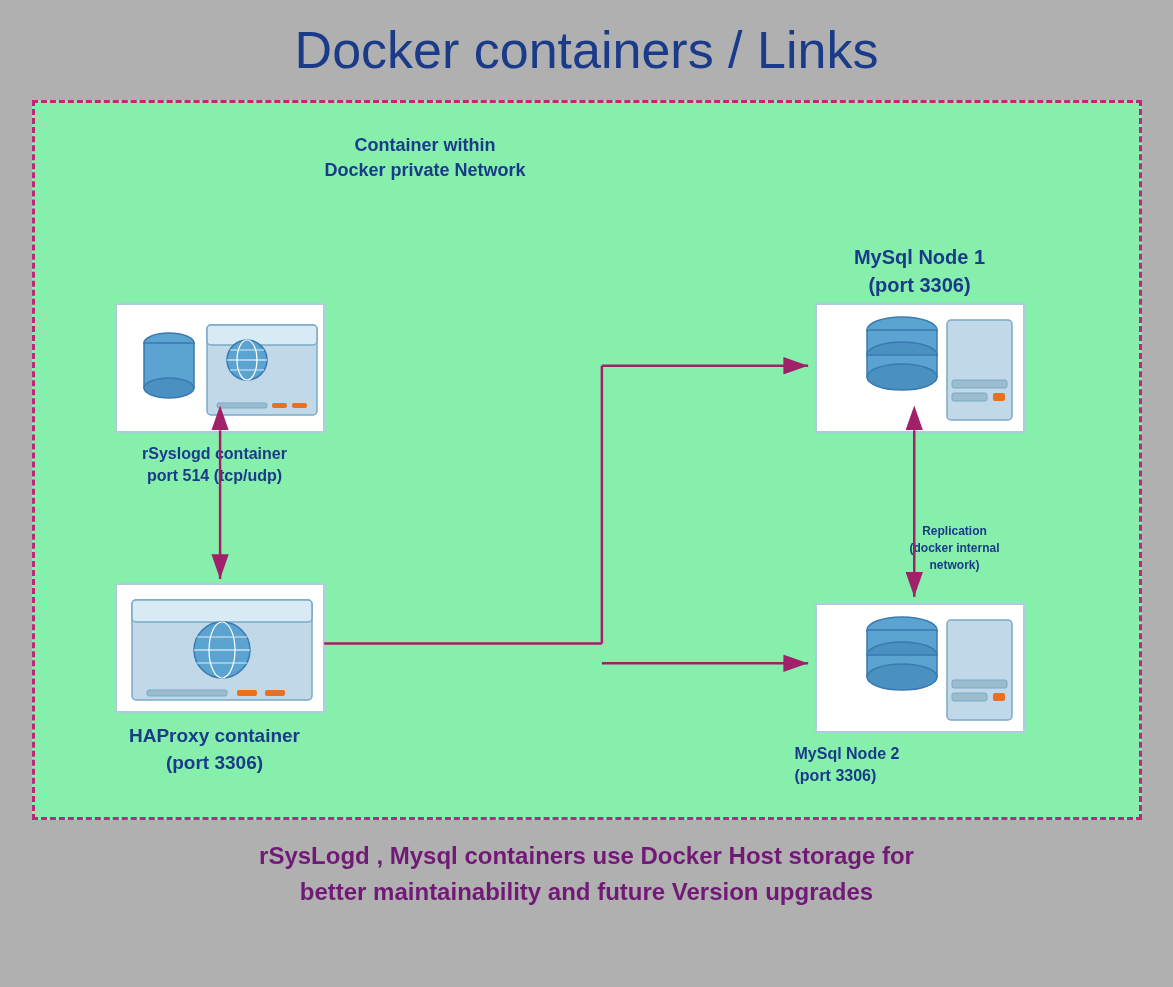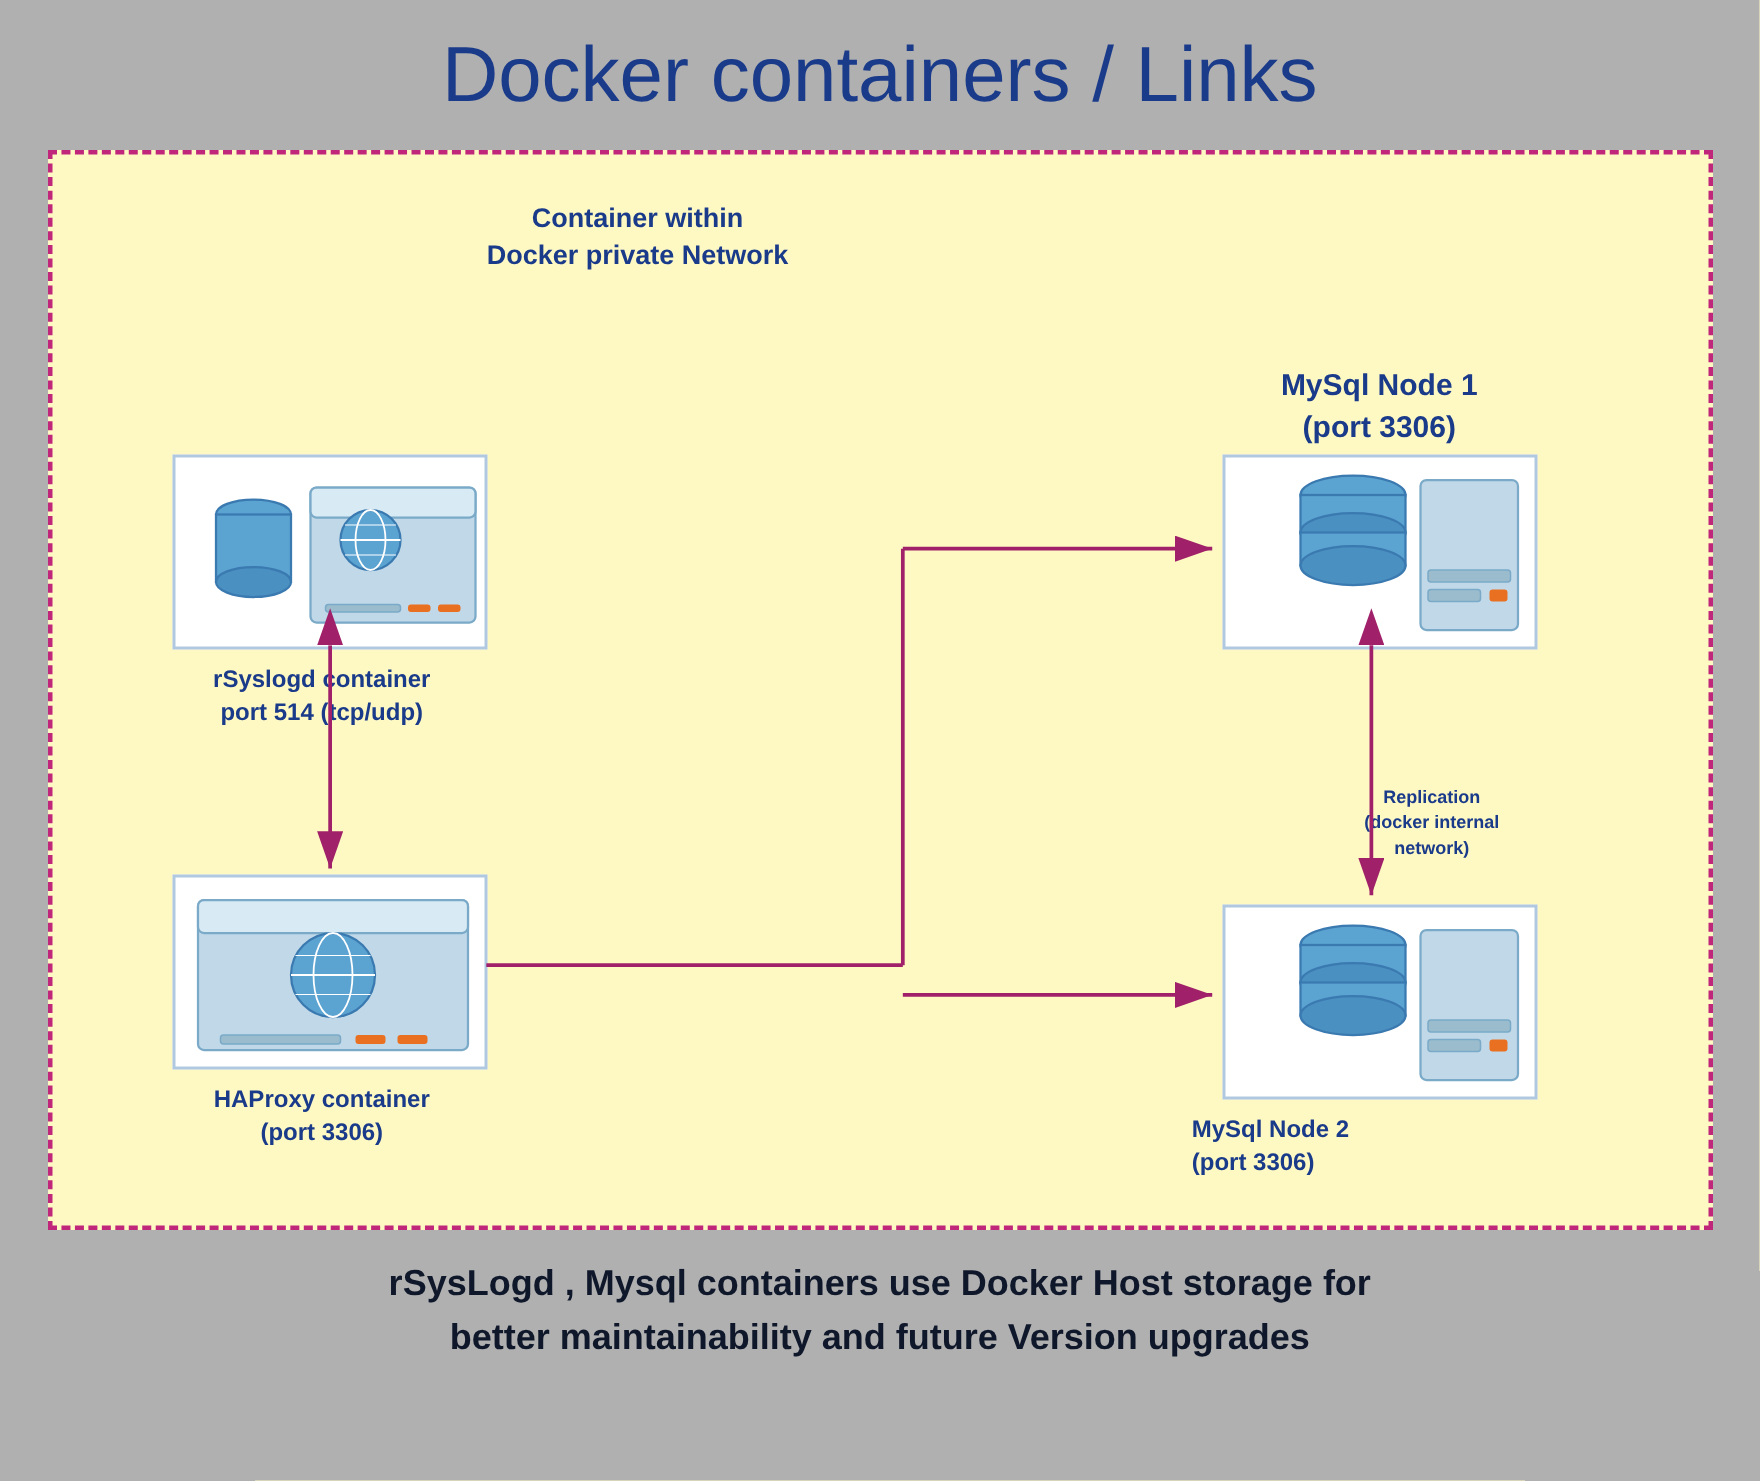--- a/index.html
+++ b/index.html
@@ -15,21 +15,21 @@
     }
     .page-title {
       color: #1a3a8a;
       font-size: 52px;
       font-weight: normal;
       margin-bottom: 20px;
       text-align: center;
     }
     .main-container {
       border: 3px dashed #c0267a;
-      background: #fef9c3;
+      background: #86efac;
       width: 1110px;
       height: 720px;
       position: relative;
       padding: 20px;
     }
     .container-label {
       position: absolute;
       top: 30px;
       left: 290px;
       color: #1a3a8a;
@@ -67,21 +67,21 @@
       width: 210px;
       height: 130px;
       background: white;
       border: 2px solid #b0c8e0;
     }
     .haproxy-label {
       position: absolute;
       top: 620px;
       left: 70px;
       color: #1a3a8a;
-      font-size: 16px;
+      font-size: 19px;
       font-weight: bold;
       text-align: center;
       line-height: 1.4;
       width: 220px;
     }
     
     .mysql1-box {
       position: absolute;
       top: 200px;
       left: 780px;
@@ -137,21 +137,21 @@
     
     .diagram-svg {
       position: absolute;
       top: 0;
       left: 0;
       width: 100%;
       height: 100%;
       pointer-events: none;
     }
     .footer-text {
-      color: #0f172a;
+      color: #701a75;
       font-size: 24px;
       font-weight: bold;
       text-align: center;
       margin-top: 18px;
       line-height: 1.5;
       width: 1000px;
     }
   </style>
 </head>
 <body>

